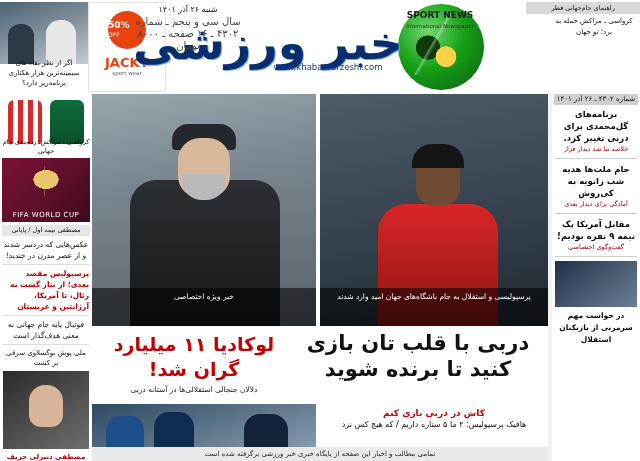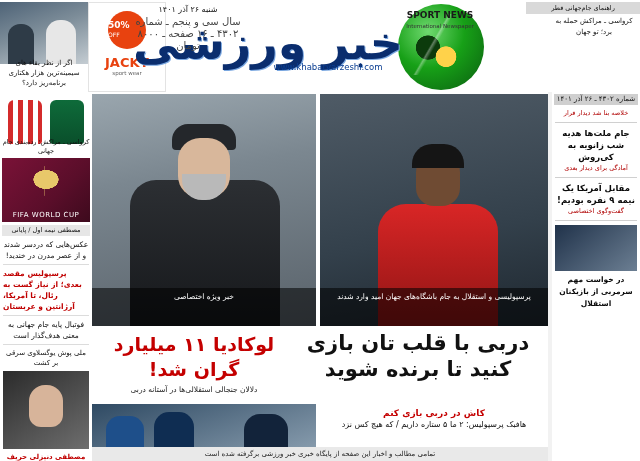--- a/index.html
+++ b/index.html
@@ -139,21 +139,21 @@
     width:44px;height:30px;
     background:radial-gradient(ellipse at 50% 45%, #e8c86a 0 40%, transparent 41%),
                linear-gradient(90deg,transparent 45%,#e8c86a 46%,transparent 47%);
     border-radius:50%;
   }
   .lc-head{
     background:#e6e6e6;color:#111;font-size:6.5px;text-align:center;line-height:11px;height:11px;margin:3px 2px 0;
   }
   .lc-item{margin:3px 3px 0;}
   .lc-title{font-size:7.5px;color:#111;line-height:11px;text-align:center;}
-  .lc-red{font-size:7.5px;color:#c00000;line-height:11px;text-align:left;font-weight:bold;}
+  .lc-red{font-size:7.5px;color:#c00000;line-height:11px;text-align:right;font-weight:bold;}
   .lc-rule{height:1px;background:#dcdcdc;margin:3px;}
   .lc-photo{margin:3px;height:78px;background:linear-gradient(145deg,#2b2b2b,#6e6e6e);position:relative;}
   .lc-photo .face{
     position:absolute;left:50%;top:14px;transform:translateX(-50%);
     width:34px;height:42px;border-radius:16px 16px 12px 12px;background:#d7b49a;
   }
   .lc-cap{font-size:7px;color:#111;text-align:center;line-height:10px;margin:2px 3px 0;}
   .lc-cap.red{color:#c00000;font-weight:bold;}
 
   
@@ -292,20 +292,21 @@
         <div class="txt">کرواسی ـ مراکش حمله به برد؛ تو جهان</div>
       </div>
 
     </div>
   </div>
 
   <div class="rightcol">
     <div class="rc-head">شماره ۴۳۰۲ ـ ۲۶ آذر ۱۴۰۱</div>
 
     <div class="rc-item">
+      <div class="rc-title">برنامه‌های گل‌محمدی برای دربی تغییر کرد.</div>
       <div class="rc-sub">خلاصه بنا شد دیدار قرار</div>
     </div>
     <div class="rc-rule"></div>
 
     <div class="rc-item">
       <div class="rc-title">جام ملت‌ها هدیه شب زانویه به کی‌روش</div>
       <div class="rc-sub">آمادگی برای دیدار بعدی</div>
     </div>
     <div class="rc-rule"></div>
 

